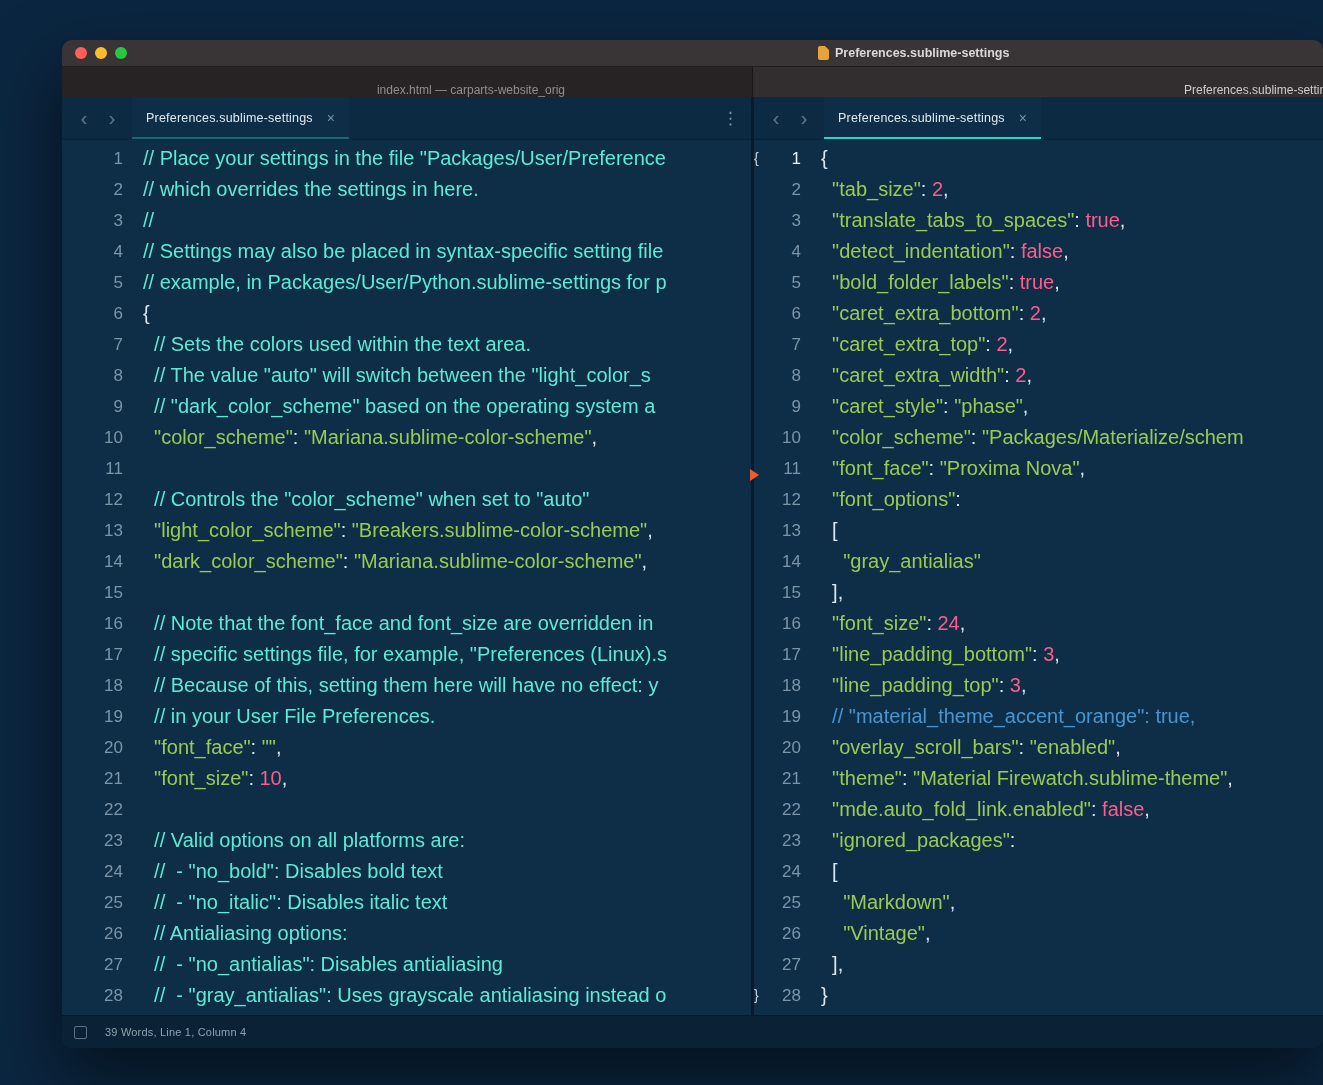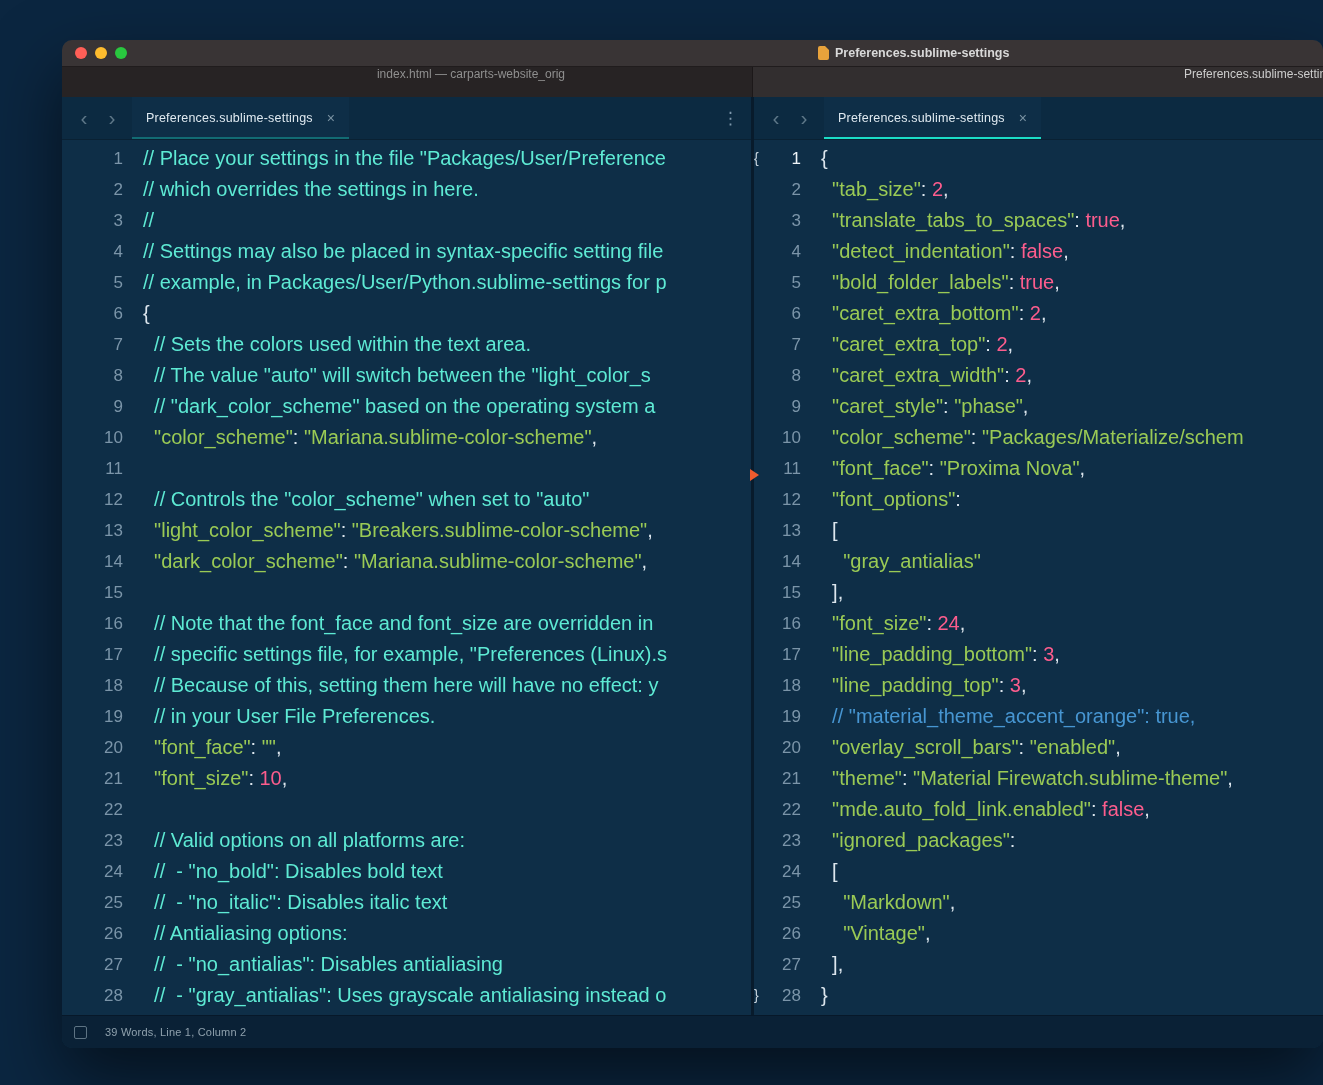--- a/index.html
+++ b/index.html
@@ -17,21 +17,21 @@
   .titlebar{flex:0 0 26px;background:#393435;position:relative;display:flex;align-items:center}
   .traffic{display:flex;gap:8px;padding-left:13px}
   .tl{width:12px;height:12px;border-radius:50%}
   .title-wrap{position:absolute;left:756px;top:0;height:100%;display:flex;align-items:center;gap:6px}
   .file-icon{width:11px;height:14px;background:#e8a23b;border-radius:2px;position:relative;flex:0 0 11px}
   .file-icon::after{content:"";position:absolute;right:0;top:0;width:0;height:0;
     border-top:4px solid #393435;border-left:4px solid transparent}
   .win-title{font-size:12.5px;font-weight:700;color:#d9d9d9;white-space:nowrap}
   
   .native-tabs{flex:0 0 30px;background:#272324;display:flex;border-top:1px solid #201c1d}
-  .ntab{display:flex;align-items:flex-start;font-size:12px;white-space:nowrap;overflow:hidden}
+  .ntab{display:flex;align-items:flex-end;font-size:12px;white-space:nowrap;overflow:hidden}
   .ntab.n-left{width:690px;flex:0 0 690px;justify-content:center;padding-left:128px;box-sizing:border-box;color:#8f8f8f;background:#272324}
   .ntab.n-right{flex:1;padding-left:431px;box-sizing:border-box;color:#cdcdcd;background:#322e2f;border-left:1px solid #1c1819}
   
   .editor{flex:1;display:flex;position:relative;min-height:0}
   .pane{display:flex;flex-direction:column;overflow:hidden;min-width:0}
   .pane.p-left{flex:0 0 689px;width:689px}
   .pane.p-right{flex:1}
   .vdivider{flex:0 0 3px;background:#081b2c}
   .divider-marker{position:absolute;left:688px;top:372px;width:0;height:0;
     border-top:6px solid transparent;border-bottom:6px solid transparent;border-left:9px solid #ef5b2e}
@@ -118,16 +118,16 @@
           <span class="underline"></span>
         </div>
       </div>
       <div class="code" id="right-code"><div class="line"><span class="gmark">{</span><span class="lnum cur">1</span><span class="ltext"><span class="pun">{</span></span></div><div class="line"><span class="gmark"></span><span class="lnum">2</span><span class="ltext"><span class="str">  "tab_size"</span><span class="pun">: </span><span class="num">2</span><span class="pun">,</span></span></div><div class="line"><span class="gmark"></span><span class="lnum">3</span><span class="ltext"><span class="str">  "translate_tabs_to_spaces"</span><span class="pun">: </span><span class="num">true</span><span class="pun">,</span></span></div><div class="line"><span class="gmark"></span><span class="lnum">4</span><span class="ltext"><span class="str">  "detect_indentation"</span><span class="pun">: </span><span class="num">false</span><span class="pun">,</span></span></div><div class="line"><span class="gmark"></span><span class="lnum">5</span><span class="ltext"><span class="str">  "bold_folder_labels"</span><span class="pun">: </span><span class="num">true</span><span class="pun">,</span></span></div><div class="line"><span class="gmark"></span><span class="lnum">6</span><span class="ltext"><span class="str">  "caret_extra_bottom"</span><span class="pun">: </span><span class="num">2</span><span class="pun">,</span></span></div><div class="line"><span class="gmark"></span><span class="lnum">7</span><span class="ltext"><span class="str">  "caret_extra_top"</span><span class="pun">: </span><span class="num">2</span><span class="pun">,</span></span></div><div class="line"><span class="gmark"></span><span class="lnum">8</span><span class="ltext"><span class="str">  "caret_extra_width"</span><span class="pun">: </span><span class="num">2</span><span class="pun">,</span></span></div><div class="line"><span class="gmark"></span><span class="lnum">9</span><span class="ltext"><span class="str">  "caret_style"</span><span class="pun">: </span><span class="str">"phase"</span><span class="pun">,</span></span></div><div class="line"><span class="gmark"></span><span class="lnum">10</span><span class="ltext"><span class="str">  "color_scheme"</span><span class="pun">: </span><span class="str">"Packages/Materialize/schem</span></span></div><div class="line"><span class="gmark"></span><span class="lnum">11</span><span class="ltext"><span class="str">  "font_face"</span><span class="pun">: </span><span class="str">"Proxima Nova"</span><span class="pun">,</span></span></div><div class="line"><span class="gmark"></span><span class="lnum">12</span><span class="ltext"><span class="str">  "font_options"</span><span class="pun">:</span></span></div><div class="line"><span class="gmark"></span><span class="lnum">13</span><span class="ltext"><span class="pun">  [</span></span></div><div class="line"><span class="gmark"></span><span class="lnum">14</span><span class="ltext"><span class="str">    "gray_antialias"</span></span></div><div class="line"><span class="gmark"></span><span class="lnum">15</span><span class="ltext"><span class="pun">  ],</span></span></div><div class="line"><span class="gmark"></span><span class="lnum">16</span><span class="ltext"><span class="str">  "font_size"</span><span class="pun">: </span><span class="num">24</span><span class="pun">,</span></span></div><div class="line"><span class="gmark"></span><span class="lnum">17</span><span class="ltext"><span class="str">  "line_padding_bottom"</span><span class="pun">: </span><span class="num">3</span><span class="pun">,</span></span></div><div class="line"><span class="gmark"></span><span class="lnum">18</span><span class="ltext"><span class="str">  "line_padding_top"</span><span class="pun">: </span><span class="num">3</span><span class="pun">,</span></span></div><div class="line"><span class="gmark"></span><span class="lnum">19</span><span class="ltext"><span class="com2">  // "material_theme_accent_orange": true,</span></span></div><div class="line"><span class="gmark"></span><span class="lnum">20</span><span class="ltext"><span class="str">  "overlay_scroll_bars"</span><span class="pun">: </span><span class="str">"enabled"</span><span class="pun">,</span></span></div><div class="line"><span class="gmark"></span><span class="lnum">21</span><span class="ltext"><span class="str">  "theme"</span><span class="pun">: </span><span class="str">"Material Firewatch.sublime-theme"</span><span class="pun">,</span></span></div><div class="line"><span class="gmark"></span><span class="lnum">22</span><span class="ltext"><span class="str">  "mde.auto_fold_link.enabled"</span><span class="pun">: </span><span class="num">false</span><span class="pun">,</span></span></div><div class="line"><span class="gmark"></span><span class="lnum">23</span><span class="ltext"><span class="str">  "ignored_packages"</span><span class="pun">:</span></span></div><div class="line"><span class="gmark"></span><span class="lnum">24</span><span class="ltext"><span class="pun">  [</span></span></div><div class="line"><span class="gmark"></span><span class="lnum">25</span><span class="ltext"><span class="str">    "Markdown"</span><span class="pun">,</span></span></div><div class="line"><span class="gmark"></span><span class="lnum">26</span><span class="ltext"><span class="str">    "Vintage"</span><span class="pun">,</span></span></div><div class="line"><span class="gmark"></span><span class="lnum">27</span><span class="ltext"><span class="pun">  ],</span></span></div><div class="line"><span class="gmark">}</span><span class="lnum">28</span><span class="ltext"><span class="pun">}</span></span></div></div>
     </div>
 
   </div>
 
   <div class="statusbar">
     <span class="status-icon"></span>
-    <span class="status-text">39 Words, Line 1, Column 2</span>
+    <span class="status-text">39 Words, Line 1, Column 4</span>
   </div>
 
 </div>
 
 </body></html>

